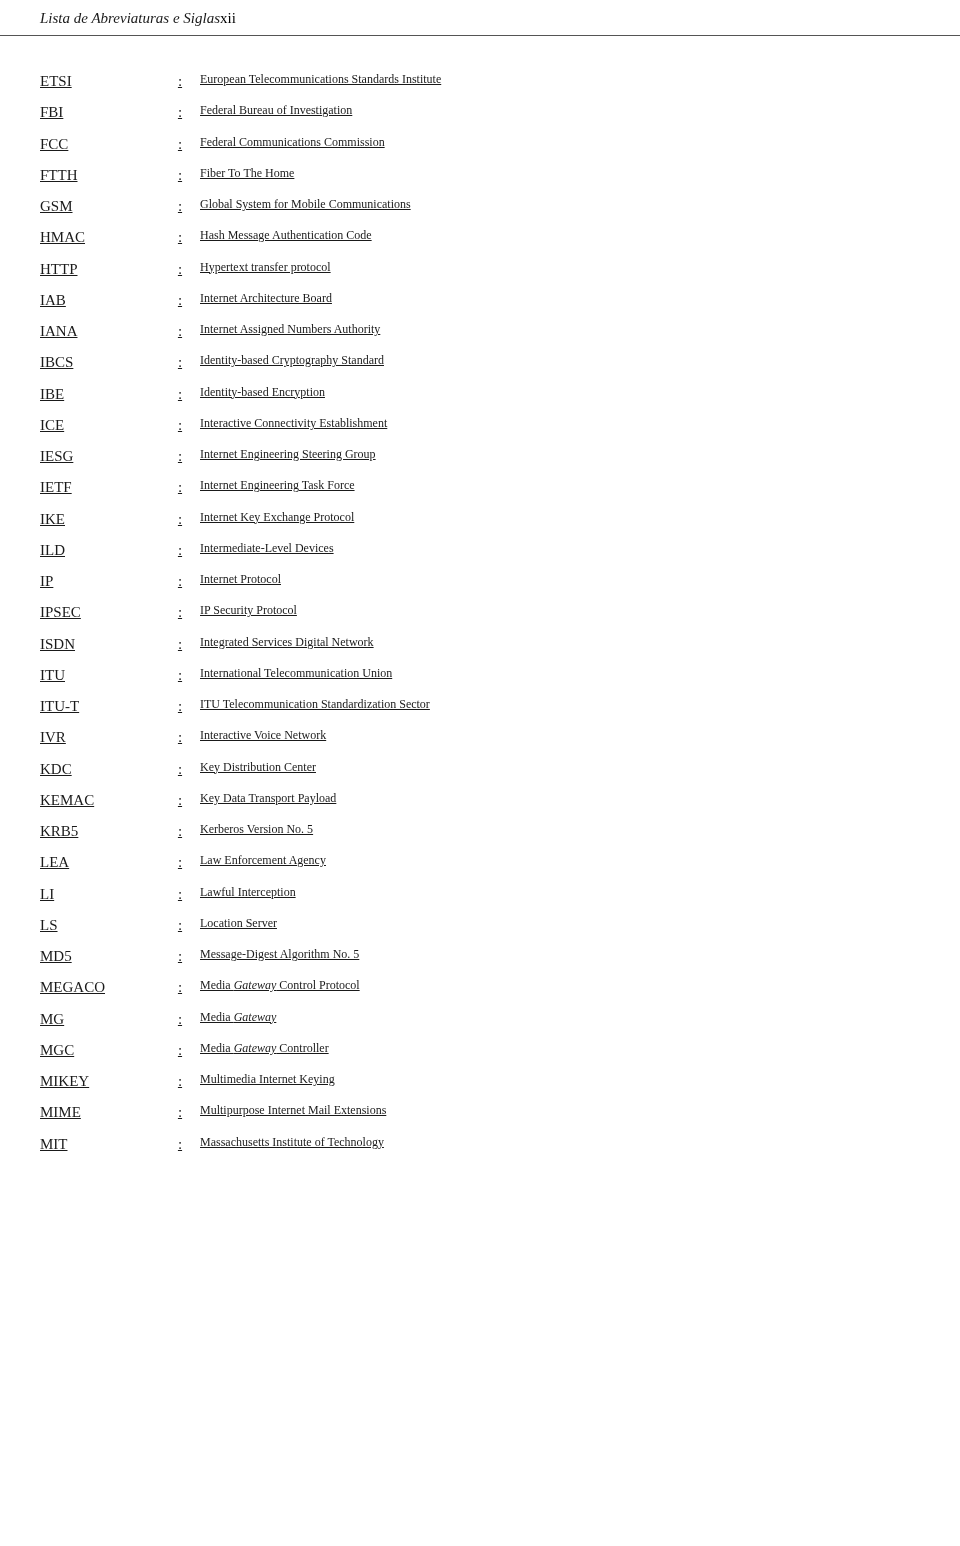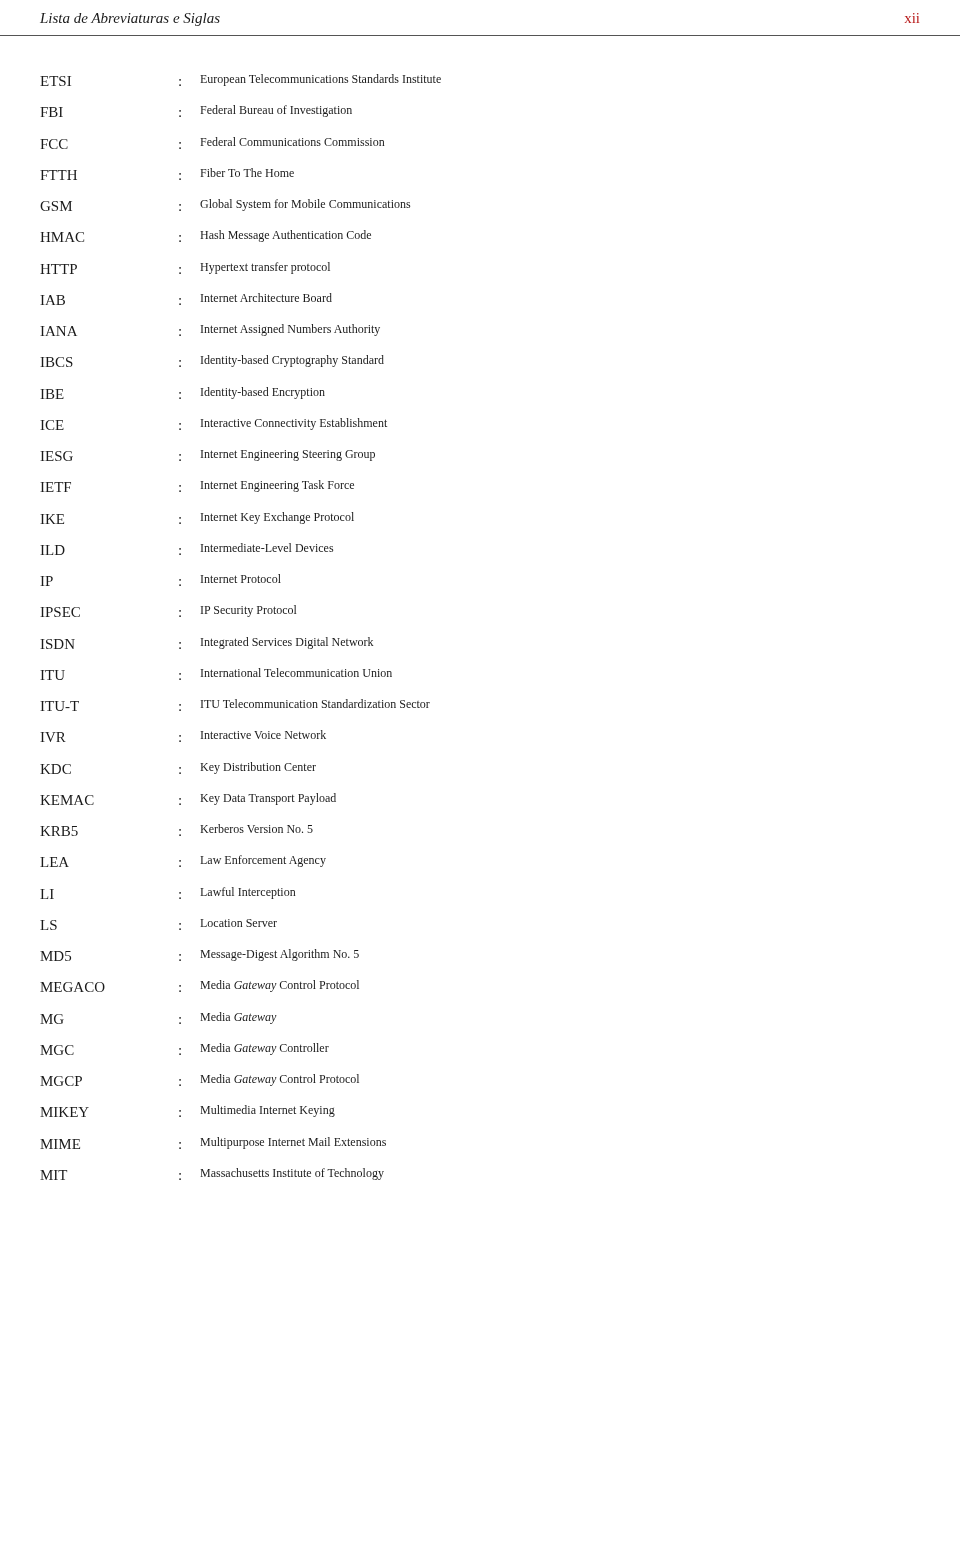--- a/index.html
+++ b/index.html
@@ -11,40 +11,41 @@
     body {
       background: #ffffff;
       font-family: "Times New Roman", Times, serif;
       font-size: 15px;
       color: #1a1a1a;
       width: 960px;
     }
 
     .page-header {
       display: flex;
-      justify-content: space-between;
+      justify-content: flex-start;
       align-items: center;
       padding: 10px 40px 8px 40px;
       border-bottom: 1px solid #555;
       margin-bottom: 30px;
     }
 
     .page-header-title {
       font-style: italic;
       font-size: 15px;
       color: #1a1a1a;
     }
 
     .page-header-number {
       font-size: 15px;
-      color: #b91c1c;
+      color: #000000;
     }
 
     .content {
       padding: 0 40px 40px 40px;
+      text-decoration: underline;
     }
 
     .abbr-table {
       width: 100%;
       border-collapse: collapse;
     }
 
     .abbr-table tr td {
       padding: 4px 0;
       vertical-align: top;
@@ -232,25 +233,20 @@
           <td class="col-abbr">MG</td>
           <td class="col-colon">:</td>
           <td class="col-desc">Media <em>Gateway</em></td>
         </tr>
         <tr>
           <td class="col-abbr">MGC</td>
           <td class="col-colon">:</td>
           <td class="col-desc">Media <em>Gateway</em> Controller</td>
         </tr>
         <tr>
-          <td class="col-abbr">MGCP</td>
-          <td class="col-colon">:</td>
-          <td class="col-desc">Media <em>Gateway</em> Control Protocol</td>
-        </tr>
-        <tr>
           <td class="col-abbr">MIKEY</td>
           <td class="col-colon">:</td>
           <td class="col-desc">Multimedia Internet Keying</td>
         </tr>
         <tr>
           <td class="col-abbr">MIME</td>
           <td class="col-colon">:</td>
           <td class="col-desc">Multipurpose Internet Mail Extensions</td>
         </tr>
         <tr>

